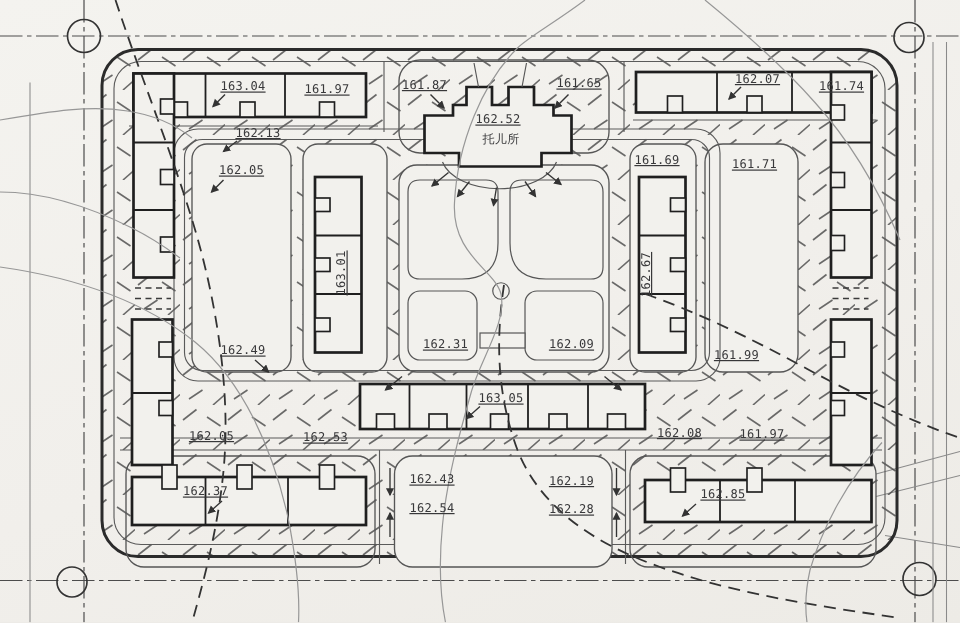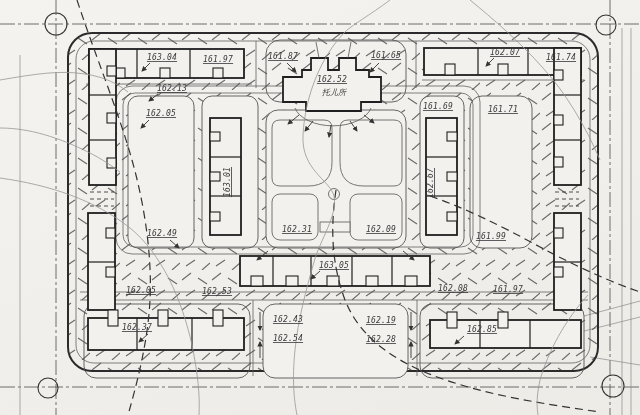--- a/index.html
+++ b/index.html
@@ -1,21 +1,21 @@
 <!DOCTYPE html>
 <html><head>
 <meta charset="utf-8">
 <style>
   html,body{margin:0;padding:0;}
   body{
     width:640px;height:415px;overflow:hidden;
     background:#eceae6;
     font-family:"DejaVu Sans Mono","Liberation Mono",monospace;
   }
-  .sheet{position:relative;width:640px;height:415px;background:linear-gradient(160deg,#f4f3ef 0%,#f1efeb 55%,#edebe6 100%);font-style:italic;}
+  .sheet{position:relative;width:640px;height:415px;background:linear-gradient(160deg,#f4f3ef 0%,#f1efeb 55%,#edebe6 100%);}
   svg{display:block;}
   
   .site-outline{fill:url(#hatch);stroke:#2b2b2b;stroke-width:2;}
   .rd{stroke:#5a5a5a;stroke-width:.75;fill:none;}
   .pcl{fill:#f2f1ed;stroke:#565656;stroke-width:.9;}
   .pcl-open{fill:none;stroke:#565656;stroke-width:.9;}
   .lawn{fill:#f2f1ed;stroke:#565656;stroke-width:.8;}
   .bld{fill:#f2f1ed;stroke:#1f1f1f;stroke-width:1.8;}
   .bdv{stroke:#1f1f1f;stroke-width:1.2;}
   .ntc{fill:#f2f1ed;stroke:#1f1f1f;stroke-width:1.1;}

